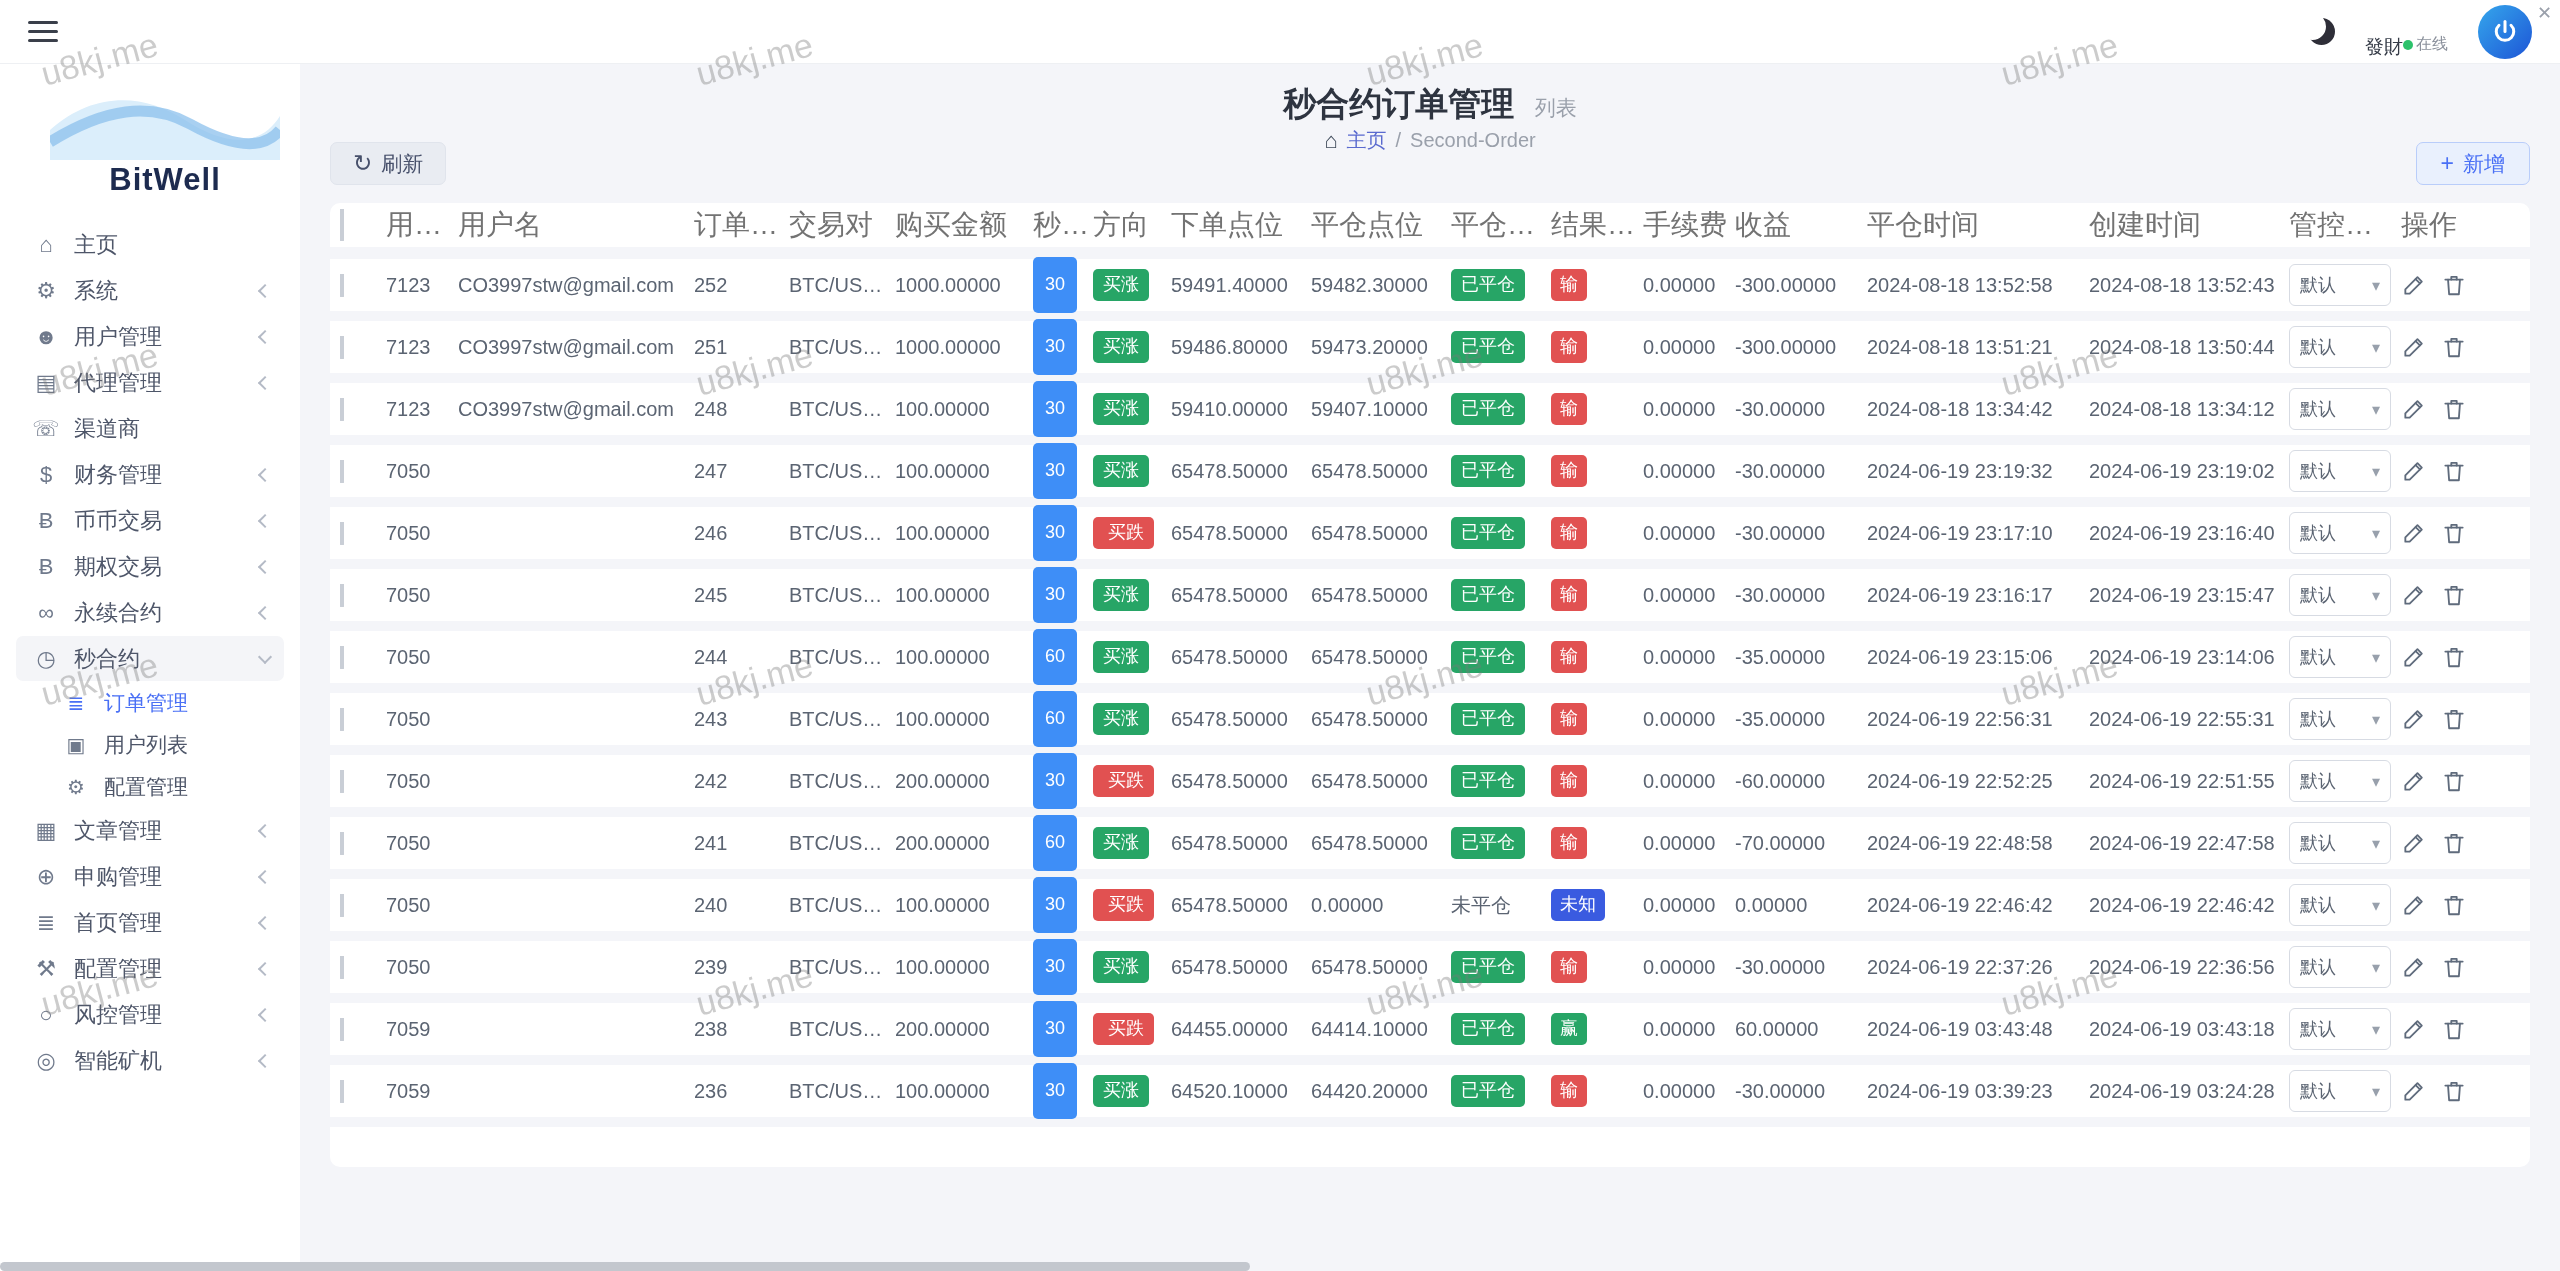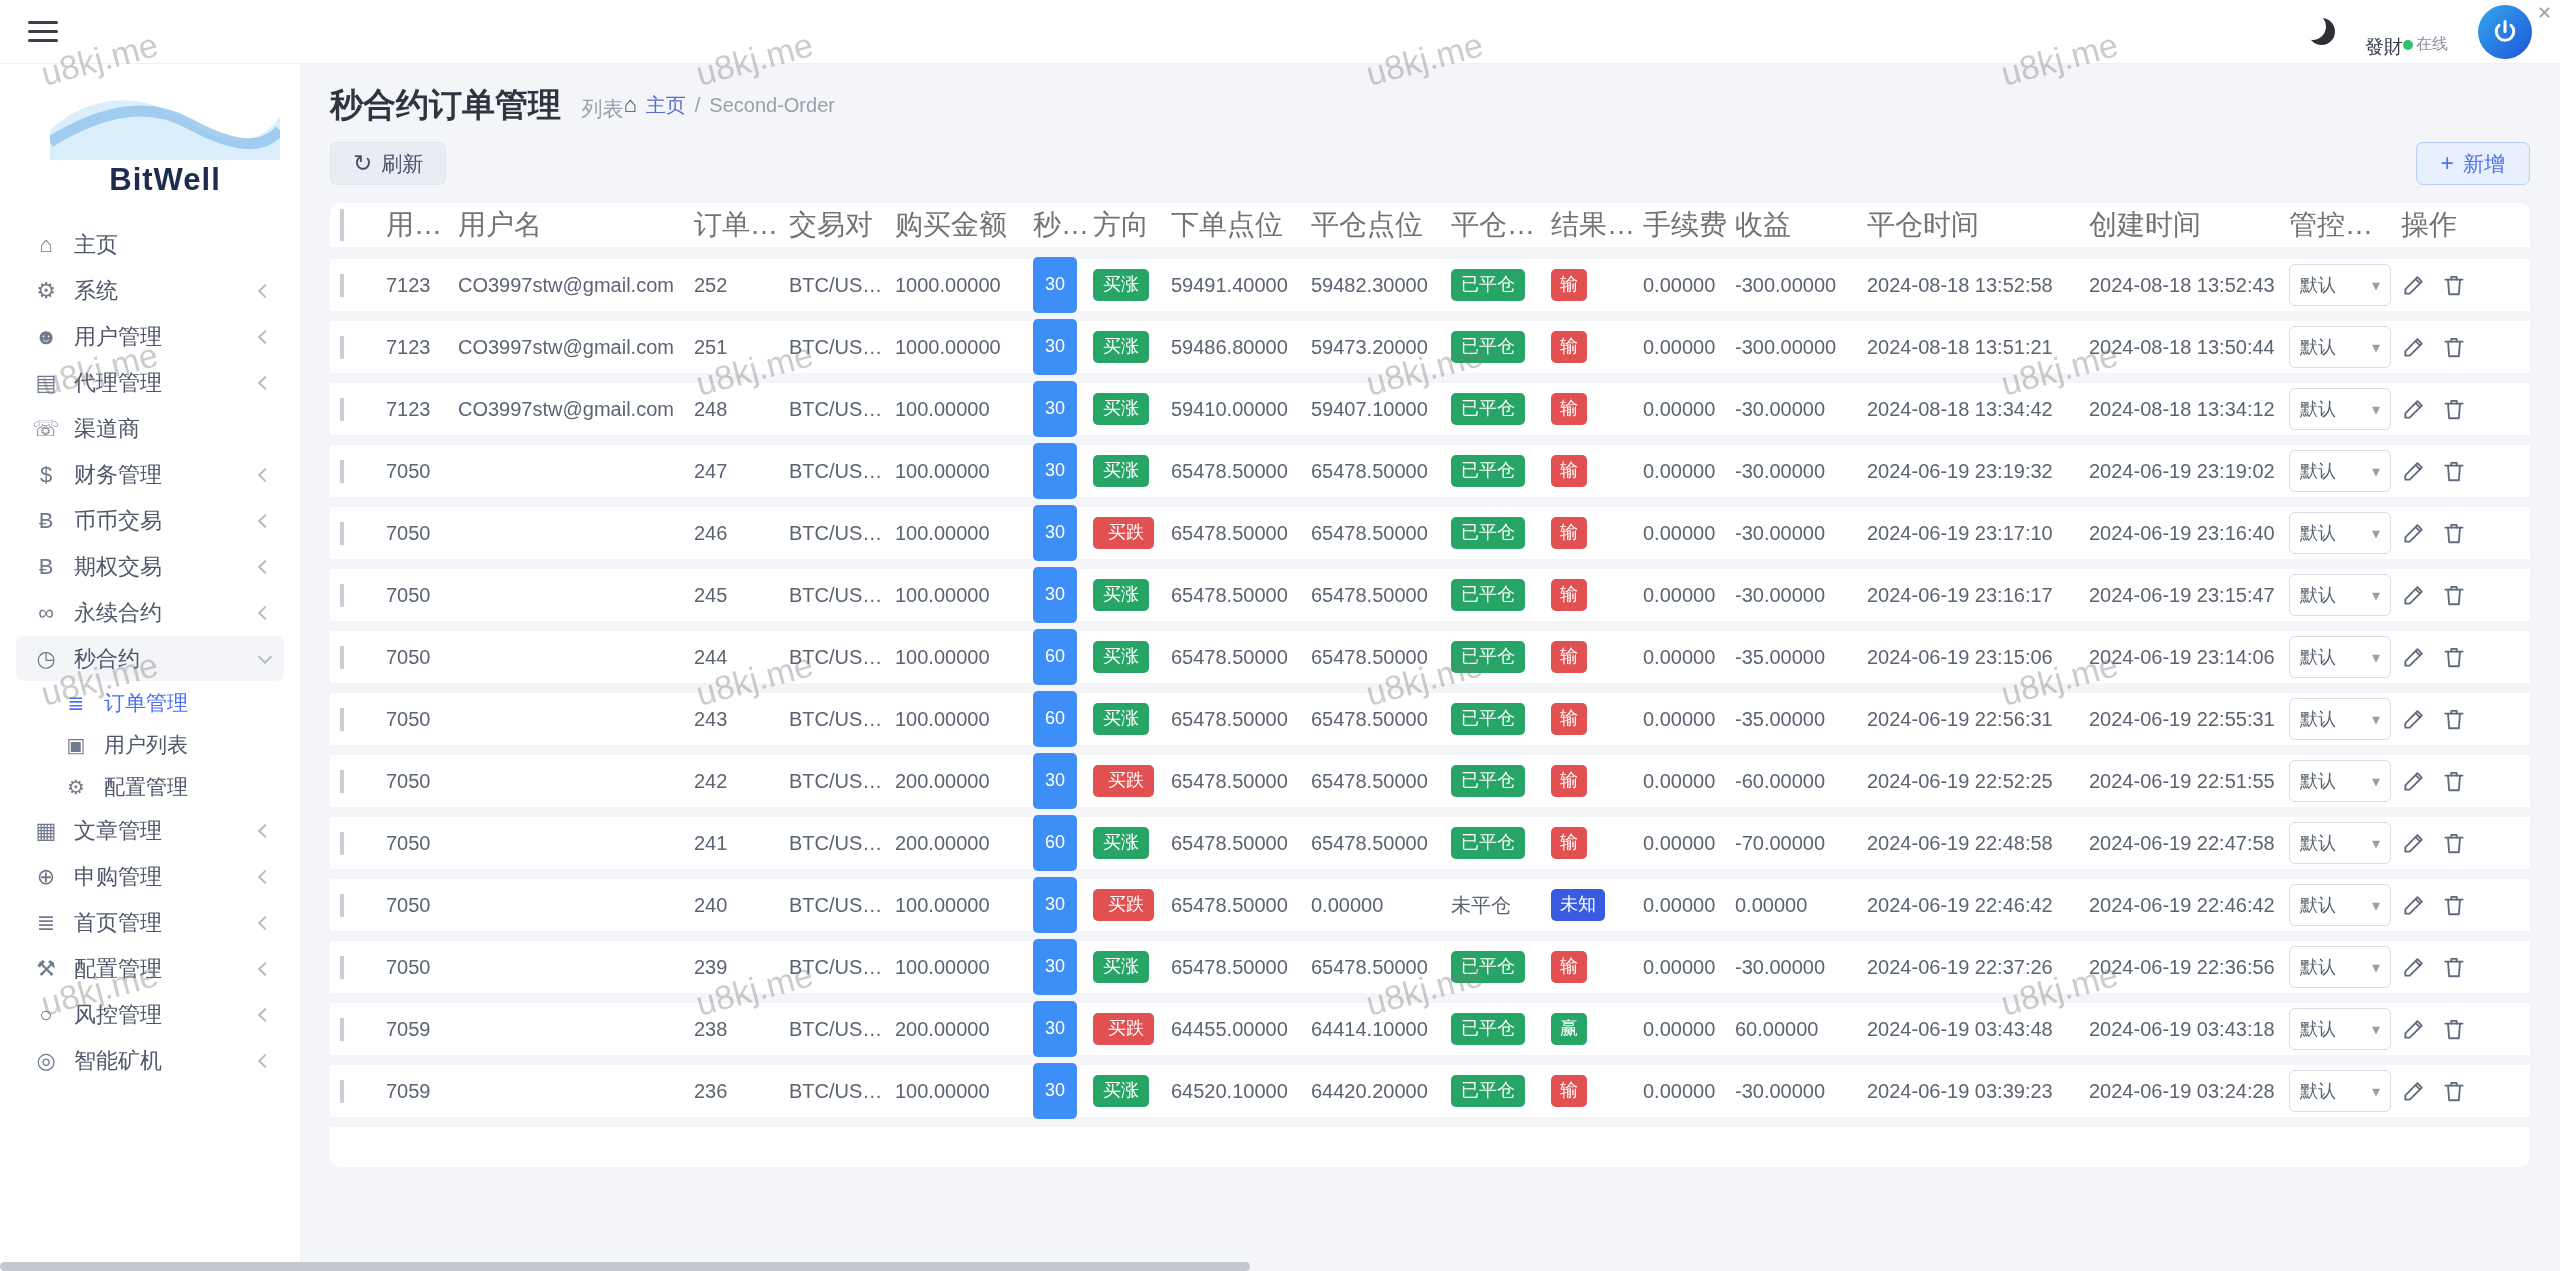--- a/index.html
+++ b/index.html
@@ -44,21 +44,21 @@
   .chev { width:10px; height:10px; border-right:2px solid #b4bac6; border-bottom:2px solid #b4bac6; flex-shrink:0; }
   .chev.left { transform:rotate(135deg); }
   .chev.down { transform:rotate(45deg); margin-top:-4px; }
   .submenu { padding-left:30px; }
   .s-item { display:flex; align-items:center; height:42px; padding:0 14px; font-size:21px; color:#4e5669; cursor:pointer; }
   .s-item .m-ic { font-size:20px; }
   .s-item.active, .s-item.active .m-ic { color:var(--c-accent); }
 
   
   .content { margin-left:300px; margin-top:64px; padding:18px 30px 0 30px; position:relative; }
-  .page-head { display:flex; align-items:center; height:46px; }
+  .page-head { display:flex; align-items:center; justify-content:space-between; height:46px;flex-direction:column; }
   .titles h1 { display:inline; font-size:33px; font-weight:600; color:#2e3440; }
   .sub { font-size:21px; color:#9aa0ab; margin-left:16px; }
   .breadcrumb { font-size:20px; color:#9aa0ab; display:flex; align-items:center; gap:9px; }
   .bc-home-ic { color:#3f4a5a; font-size:22px; }
   .breadcrumb a { color:#5a6acf; text-decoration:none; cursor:pointer; }
 
   .toolbar { display:flex; align-items:center; justify-content:space-between; margin-top:14px; }
   .btn { display:inline-flex; align-items:center; gap:9px; height:43px; border-radius:7px;
     font-size:21px; cursor:pointer; border:1px solid transparent; font-family:inherit; }
   .btn-refresh { background:#e9ecf2; color:#47506b; padding:0 22px; border-color:#e0e4ec; }

